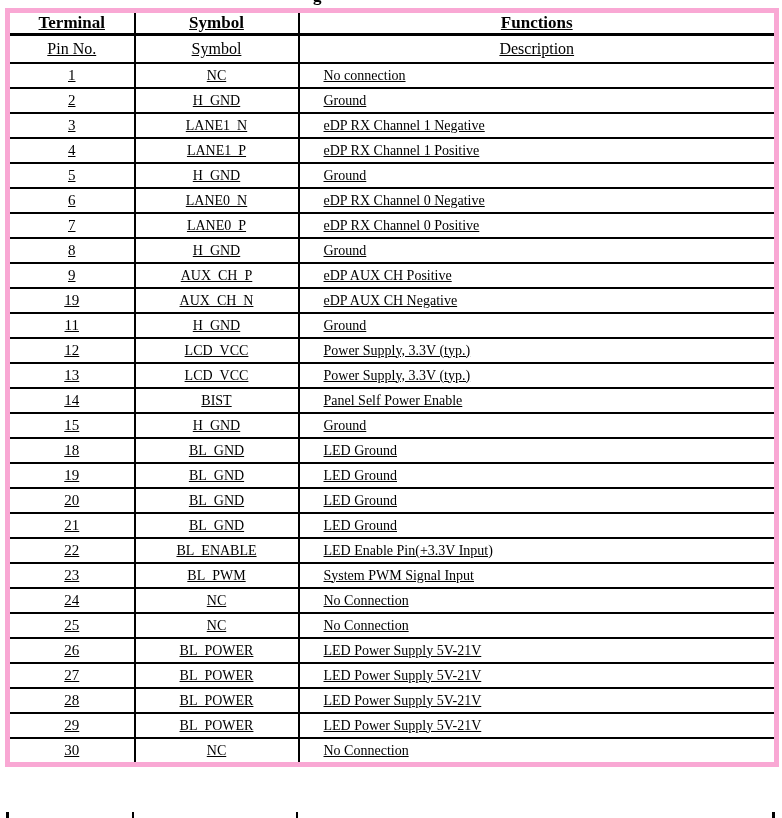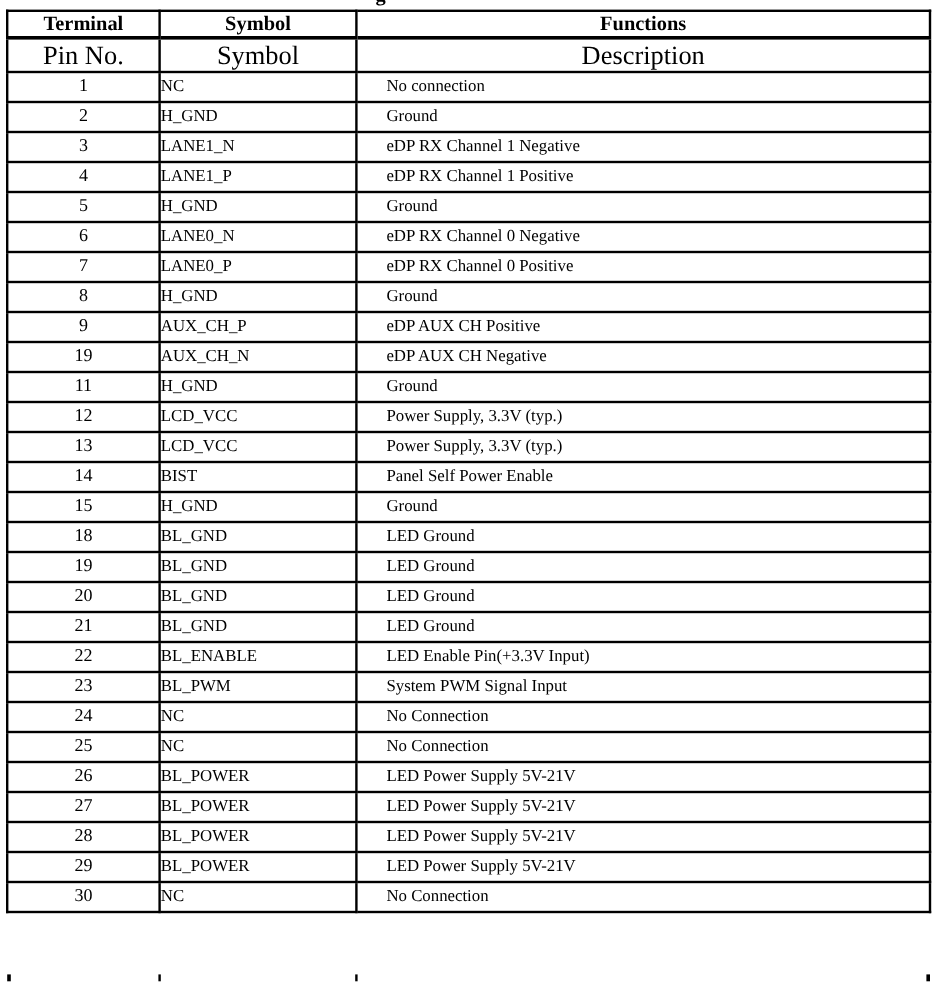--- a/index.html
+++ b/index.html
@@ -33,54 +33,55 @@
     font-size: 17px;
     font-weight: bold;
   }
   table.pin-table {
     position: absolute;
     left: 5px;
     top: 8px;
     width: 771px;
     table-layout: fixed;
     border-collapse: collapse;
-    border: 1px solid #f9a8d4;
+    border: 5px solid #f9a8d4;
+    text-decoration: underline;
   }
   col.c-pin  { width: 127px; }
   col.c-sym  { width: 164px; }
   col.c-desc { width: 478px; }
   th, td {
     border: 2px solid #000000;
     padding: 0;
     vertical-align: middle;
     overflow: hidden;
     white-space: nowrap;
   }
   tr.head-row th {
     height: 20px;
     font-weight: bold;
     font-size: 17px;
     text-align: center;
     border-bottom: 3px solid #000000;
   }
   tr.sub-row td {
     height: 26px;
-    font-size: 22px;
+    font-size: 16px;
     text-align: center;
   }
   tbody td {
     height: 23px;
     font-size: 14px;
   }
   td.cell-pin {
     text-align: center;
     font-size: 15px;
   }
   td.cell-sym {
-    text-align: left;
+    text-align: center;
     margin-top: 46px;
   }
   td.cell-desc, tr.head-row th.col-desc, tr.sub-row td.sub-desc {
     text-align: left;
   }
   td.cell-desc {
     padding-left: 24px;
   }
   tr.head-row th.col-desc, tr.sub-row td.sub-desc {
     text-align: center;

